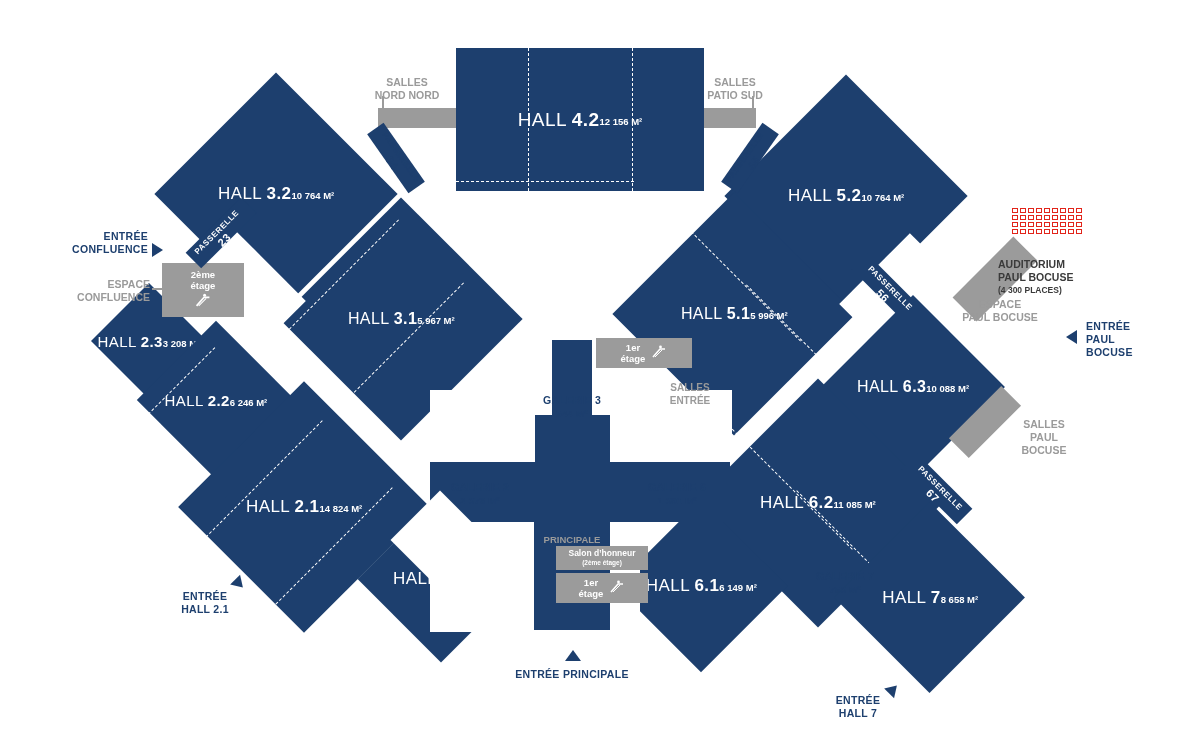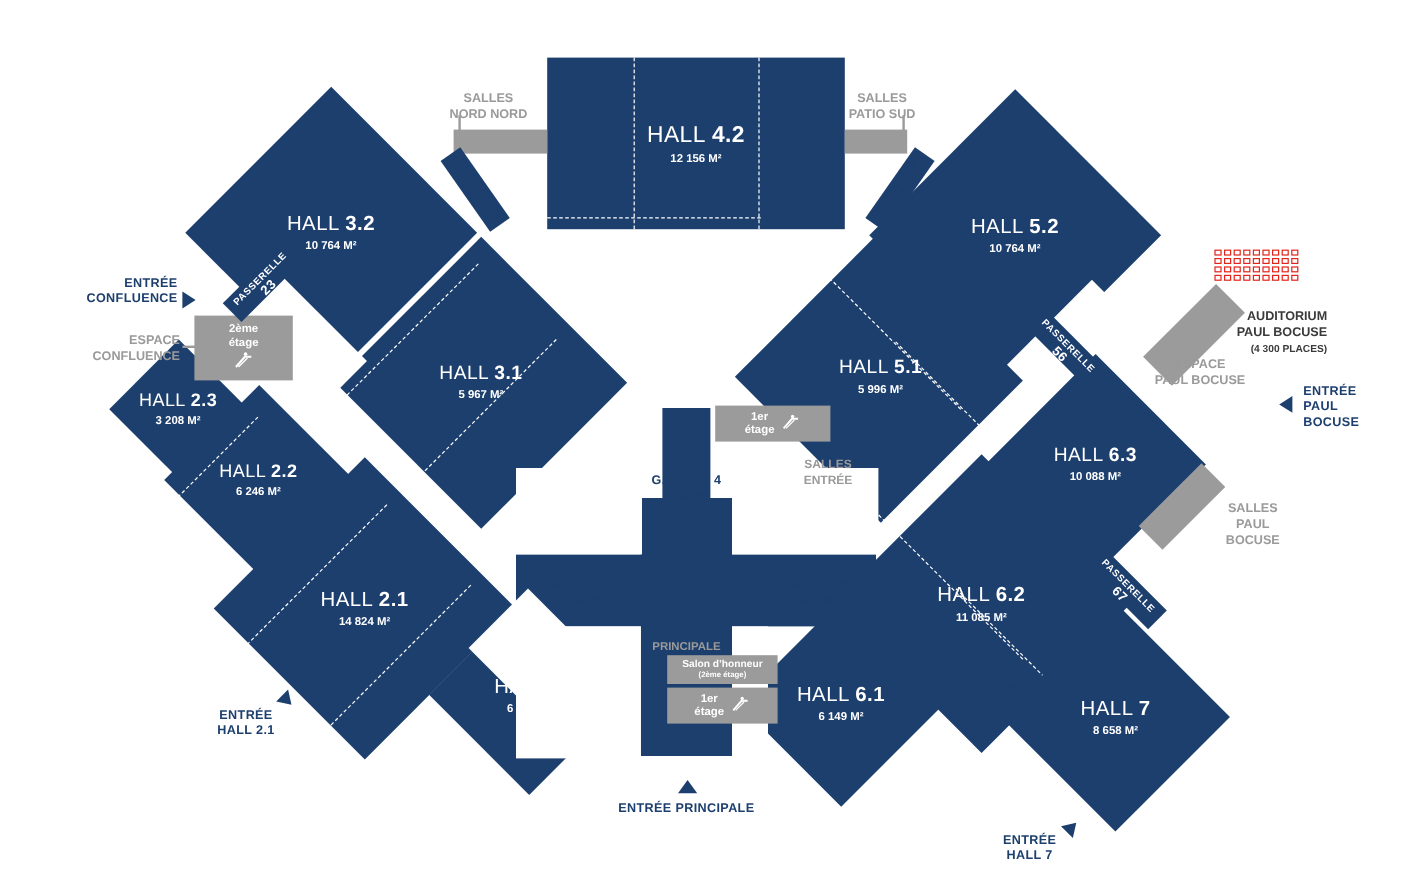--- a/index.html
+++ b/index.html
@@ -12,21 +12,21 @@
         display:flex;flex-direction:column;align-items:center;justify-content:center;
         text-align:center;box-sizing:border-box;}
   .hall .nm{font-weight:400;letter-spacing:.4px;white-space:nowrap;}
   .hall .nm b{font-weight:700;}
   .hall .ar{font-size:9.5px;font-weight:700;margin-top:3px;white-space:nowrap;}
   .rot45{transform:rotate(45deg);}
   .rotm45{transform:rotate(-45deg);}
   .unrot45{transform:rotate(-45deg);}
   .unrotm45{transform:rotate(45deg);}
 
-  .hall .inner{display:flex;flex-direction:column;align-items:center;justify-content:center;}
+  .hall .inner{display:flex;align-items:center;justify-content:center;}
 
   
   .glab{position:absolute;color:#1d3f6e;text-align:center;font-weight:700;
         font-size:10.5px;line-height:13px;letter-spacing:.3px;}
   .glab .a{font-size:9.5px;font-weight:700;}
 
   .greybox{position:absolute;background:#9b9b9b;color:#fff;font-weight:700;
            display:flex;align-items:center;justify-content:center;text-align:center;}
 
   .whitebox{position:absolute;background:#ffffff;}
@@ -192,21 +192,21 @@
   <div style="position:absolute;left:430px;top:462px;width:300px;height:60px;background:#1d3f6e;"></div>
   <div style="position:absolute;left:552px;top:340px;width:40px;height:90px;background:#1d3f6e;"></div>
 
   <div class="whitebox" style="left:430px;top:390px;width:105px;height:72px;"></div>
   <div class="whitebox" style="left:610px;top:390px;width:122px;height:72px;"></div>
   <div class="whitebox rot45" style="left:405px;top:505px;width:70px;height:70px;"></div>
   <div class="whitebox" style="left:430px;top:522px;width:104px;height:110px;"></div>
   <div class="whitebox" style="left:610px;top:522px;width:30px;height:110px;"></div>
 
   <div class="glab" style="left:520px;top:394px;width:104px;">
-    <div>GALERIE 4</div>
+    <div>GALERIE 3</div>
     <div class="a">544 M²</div>
   </div>
 
   <div class="glab" style="left:425px;top:481px;width:110px;">
     <div>GALERIE 2</div>
     <div class="a">2 379 M²</div>
   </div>
 
   <div class="glab" style="left:622px;top:481px;width:110px;">
     <div>GALERIE 6</div>
@@ -342,21 +342,21 @@
         <span class="st"></span>
         <span class="st"></span>
         <span class="st"></span>
         <span class="st"></span>
         <span class="st"></span>
         <span class="st"></span>
         <span class="st"></span>
         <span class="st"></span>
       </div>
   </div>
-  <div style="position:absolute;left:998px;top:258px;width:108px;text-align:right;color:#3a3a3a;font-weight:700;font-size:10.5px;line-height:13px;">
+  <div style="position:absolute;left:998px;top:258px;width:108px;text-align:left;color:#3a3a3a;font-weight:700;font-size:10.5px;line-height:13px;">
     <div>AUDITORIUM</div>
     <div>PAUL BOCUSE</div>
     <div style="font-size:8.5px;font-weight:700;">(4 300 PLACES)</div>
   </div>
 
   <div style="position:absolute;left:182px;top:222px;width:78px;height:22px;background:#1d3f6e;transform:rotate(-45deg);transform-origin:center;"></div>
   <div class="passlab" style="left:182px;top:226px;width:78px;transform:rotate(-45deg);transform-origin:center;color:#fff;">
     <span>PASSERELLE</span>
     <div style="font-size:11px;">23</div>
   </div>

